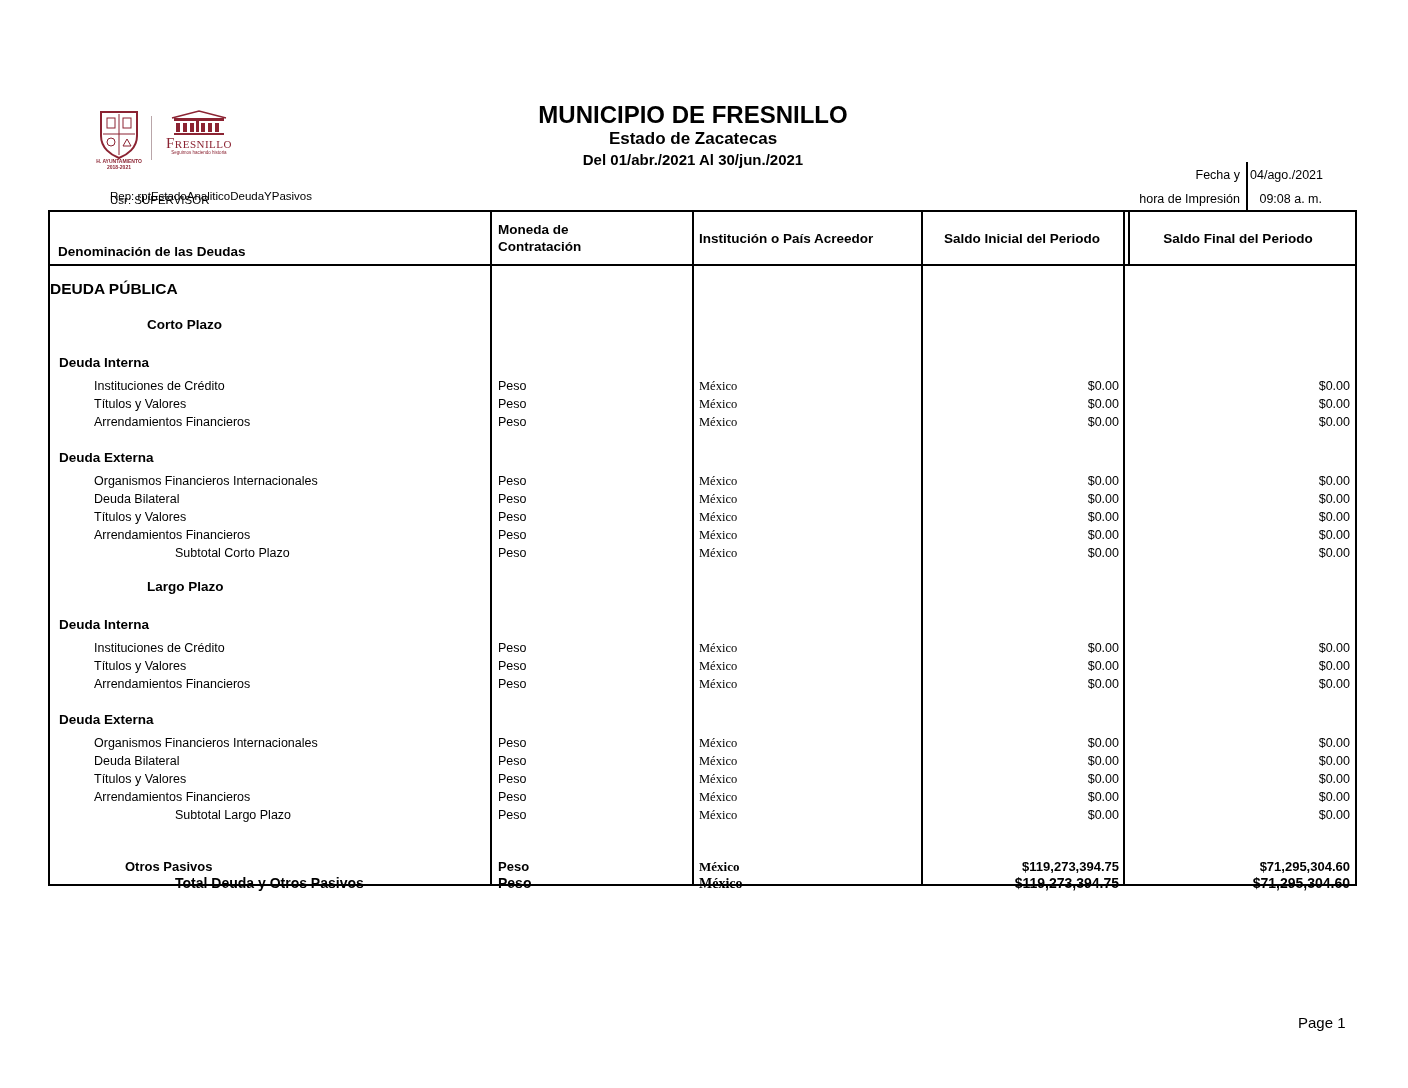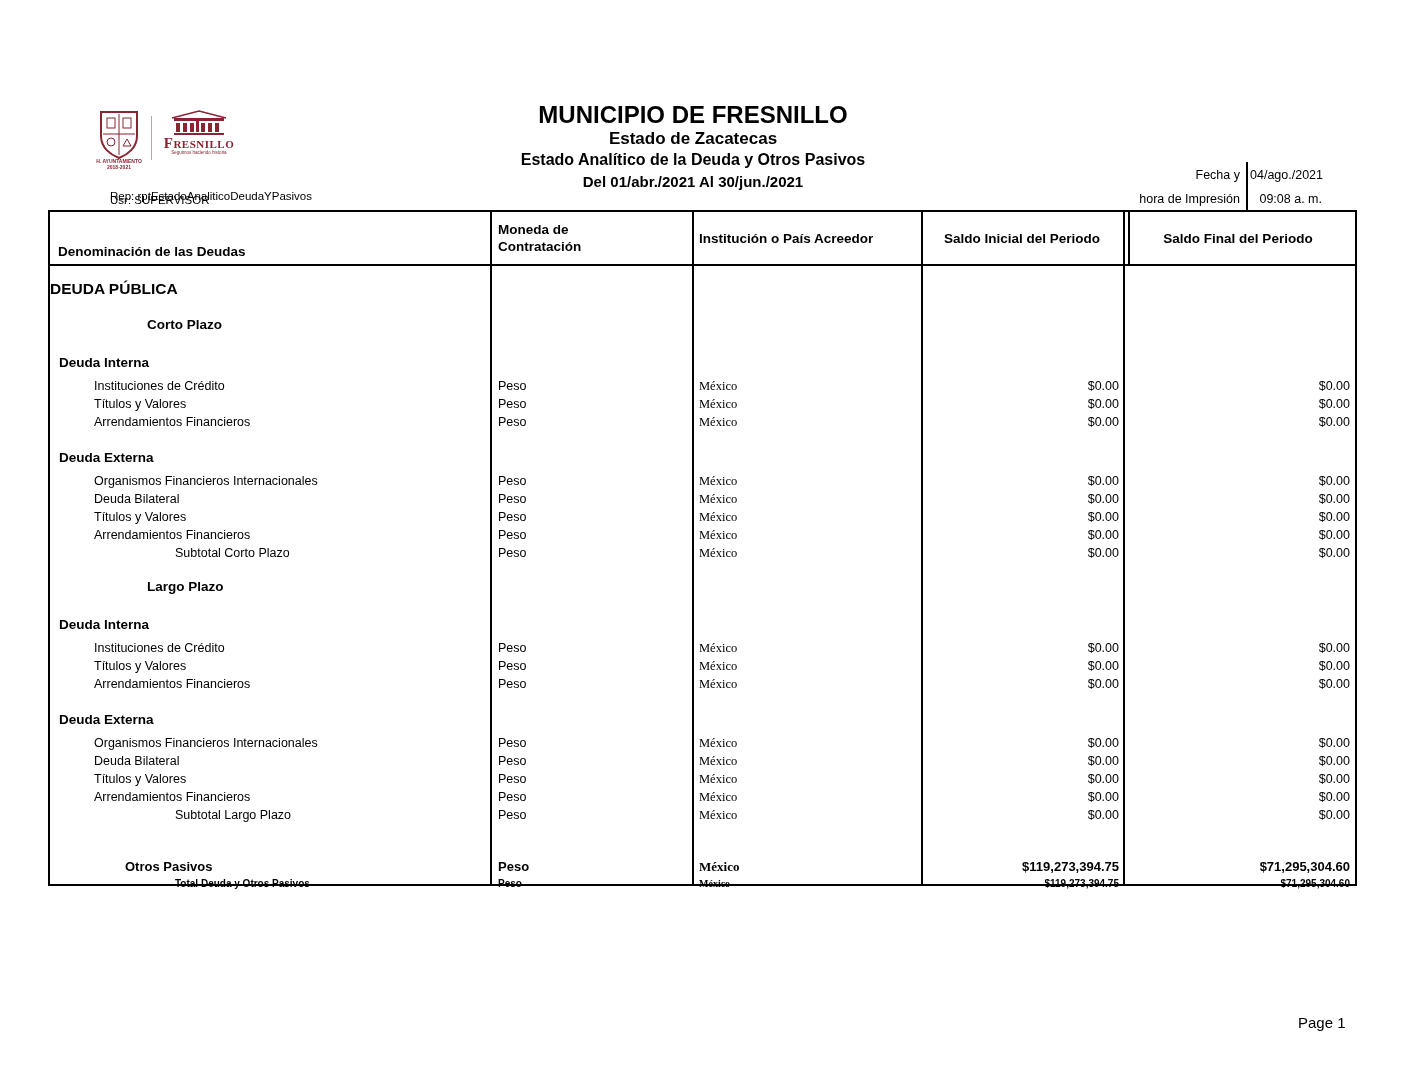--- a/index.html
+++ b/index.html
@@ -8,21 +8,21 @@
 
   
   .logo-wrap{position:absolute;left:92px;top:108px;width:150px;height:70px;}
   .crest{position:absolute;left:4px;top:2px;}
   .crest-caption{position:absolute;left:0px;top:50px;width:54px;text-align:center;
                  font-size:5px;line-height:6px;color:#8B2332;font-weight:bold;}
   .logo-divider{position:absolute;left:59px;top:8px;width:1px;height:44px;background:#b9a6a9;}
   .fresnillo{position:absolute;left:68px;top:2px;width:78px;text-align:center;color:#8B2332;}
   .fresnillo .building{display:block;margin:0 auto;}
   .fresnillo .wordmark{font-family:"Liberation Serif","DejaVu Serif",serif;font-variant:small-caps;
-                       font-size:15px;line-height:14px;font-weight:bold;letter-spacing:0.5px;color:#8B2332;}
+                       font-size:15px;line-height:14px;font-weight:normal;letter-spacing:0.5px;color:#8B2332;}
   .fresnillo .tagline{font-size:4.5px;line-height:5px;color:#8B2332;}
 
   .titles{position:absolute;left:346px;top:102px;width:694px;text-align:center;}
   .title-1{font-size:24px;font-weight:bold;line-height:26px;}
   .title-2{font-size:17px;font-weight:bold;line-height:21px;}
   .title-3{font-size:16px;font-weight:bold;line-height:22px;}
   .title-4{font-size:15px;font-weight:bold;line-height:21px;}
 
   .meta{position:absolute;left:78px;top:188px;width:330px;height:24px;font-size:11.5px;margin-left:32px;}
   .meta .rep{position:absolute;left:0;top:2px;white-space:nowrap;}
@@ -64,21 +64,21 @@
   .row-section .c0{font-weight:bold;font-size:15.5px;padding-left:0;}
   .row-subsection{margin-top:16px;}
   .row-subsection .c0{font-weight:bold;font-size:13.5px;padding-left:97px;}
   .row-group{margin-top:20px;margin-bottom:5px;}
   .row-group2{margin-top:18px;margin-bottom:5px;}
   .row-group .c0,.row-group2 .c0{font-weight:bold;font-size:13.5px;padding-left:9px;}
   .row-item .c0{padding-left:44px;}
   .row-subtotal .c0{padding-left:125px;}
   .row-total{margin-top:34px;font-weight:bold;line-height:17px;font-size:13px;}
   .row-total .c0{padding-left:75px;}
-  .row-grandtotal{font-weight:bold;line-height:17px;font-size:10px;}
+  .row-grandtotal{font-weight:bold;line-height:17px;font-size:14px;}
   .row-grandtotal .c0{padding-left:125px;}
 
   .footer{position:absolute;left:1298px;top:1014px;font-size:15px;text-align:center;}
 </style>
 </head>
 <body>
 
 <div class="page">
 
   <div class="logo-wrap">
@@ -110,21 +110,20 @@
         <rect x="6" y="23" width="50" height="2" fill="#8B2332"></rect>
       </svg>
       <div class="wordmark">Fresnillo</div>
       <div class="tagline">Seguimos haciendo historia</div>
     </div>
   </div>
 
   <div class="titles">
     <div class="title-1">MUNICIPIO DE FRESNILLO</div>
     <div class="title-2">Estado de Zacatecas</div>
-    <div class="title-3">Estado Analítico de la Deuda y Otros Pasivos</div>
     <div class="title-4">Del 01/abr./2021 Al 30/jun./2021</div>
   </div>
 
   <div class="meta">
     <span class="rep">Rep: rptEstadoAnaliticoDeudaYPasivos</span>
     <span class="usr">Usr: SUPERVISOR</span>
   </div>
 
   <div class="printinfo">
     <span class="lbl1">Fecha y</span>

